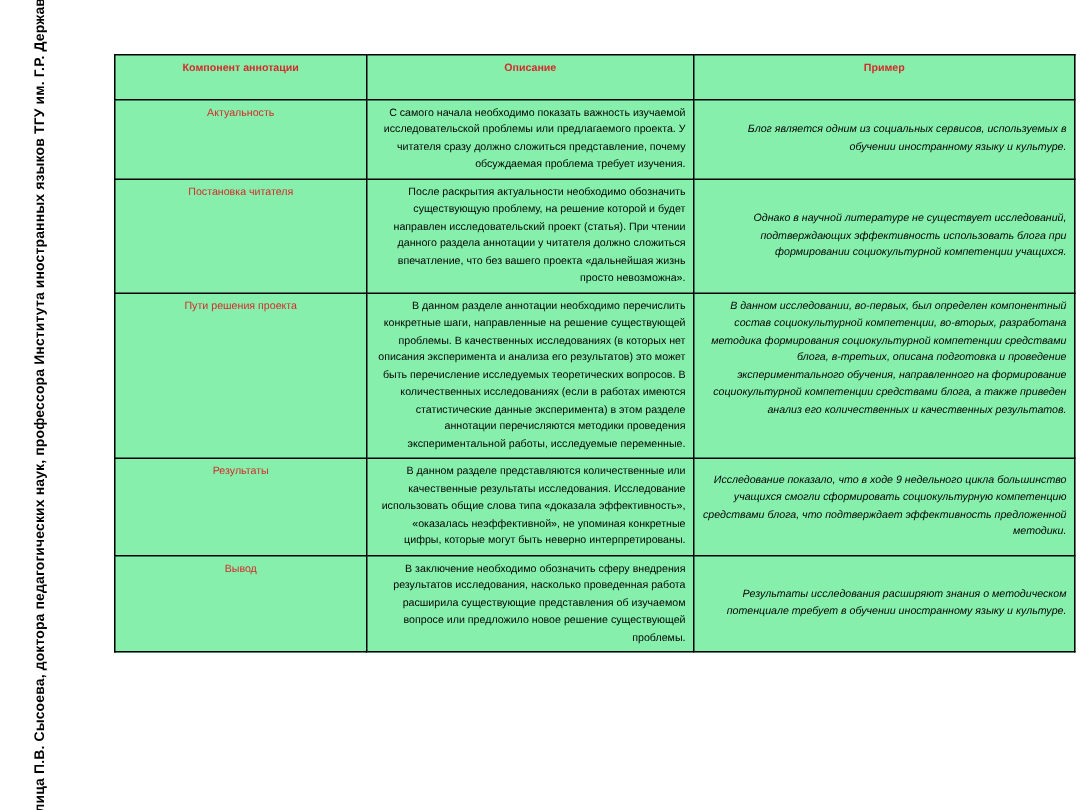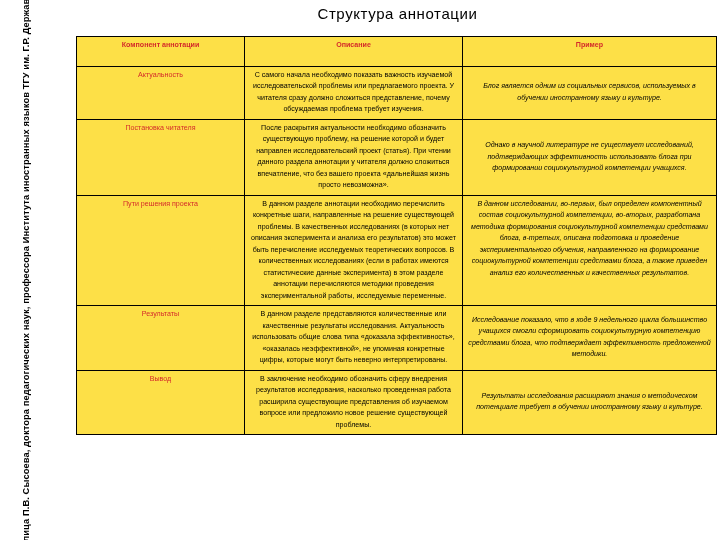--- a/index.html
+++ b/index.html
@@ -63,21 +63,21 @@
     position: absolute;
     left: 76px;
     top: 36px;
     width: 640px;
     height: 500px;
   }
   table.annot {
     border-collapse: collapse;
     width: 640px;
     table-layout: fixed;
-    background: #fde047;
+    background: #86efac;
   }
   table.annot td, table.annot th {
     border: 1px solid #000000;
     vertical-align: top;
     padding: 3px 5px 3px 5px;
     font-size: 7.1px;
     line-height: 1.62;
   }
   col.c1 { width: 168px; }
   col.c2 { width: 218px; }
@@ -93,40 +93,39 @@
     padding: 2px 4px;
   }
   td.comp {
     text-align: center;
     vertical-align: middle;
     color: #d42a2a;
     font-weight: normal;
     font-size: 7.4px;
   }
   td.desc {
-    text-align: center;
+    text-align: right;
     color: #000000;
   }
   td.ex {
-    text-align: center;
+    text-align: right;
     font-style: italic;
     color: #000000;
   }
   td.ex.mid { vertical-align: middle; }
 </style>
 </head>
 <body>
 
 <div id="slide">
 
   <div id="side-caption">
     <div class="vtext">Таблица П.В. Сысоева, доктора педагогических наук, профессора Института иностранных языков ТГУ им. Г.Р. Державина</div>
   </div>
 
-  <div id="title">Структура аннотации</div>
 
   <div id="table-wrap">
     <table class="annot">
       <colgroup>
         <col class="c1">
           <col class="c2">
           <col class="c3">
       </colgroup>
       <thead>
         <tr>
@@ -146,21 +145,21 @@
           <td class="desc">После раскрытия актуальности необходимо обозначить существующую проблему, на решение которой и будет направлен исследовательский проект (статья). При чтении данного раздела аннотации у читателя должно сложиться впечатление, что без вашего проекта «дальнейшая жизнь просто невозможна».</td>
           <td class="ex mid">Однако в научной литературе не существует исследований, подтверждающих эффективность использовать блога при формировании социокультурной компетенции учащихся.</td>
         </tr>
         <tr>
           <td class="comp">Пути решения проекта</td>
           <td class="desc">В данном разделе аннотации необходимо перечислить конкретные шаги, направленные на решение существующей проблемы. В качественных исследованиях (в которых нет описания эксперимента и анализа его результатов) это может быть перечисление исследуемых теоретических вопросов. В количественных исследованиях (если в работах имеются статистические данные эксперимента) в этом разделе аннотации перечисляются методики проведения экспериментальной работы, исследуемые переменные.</td>
           <td class="ex">В данном исследовании, во-первых, был определен компонентный состав социокультурной компетенции, во-вторых, разработана методика формирования социокультурной компетенции средствами блога, в-третьих, описана подготовка и проведение экспериментального обучения, направленного на формирование социокультурной компетенции средствами блога, а также приведен анализ его количественных и качественных результатов.</td>
         </tr>
         <tr>
           <td class="comp">Результаты</td>
-          <td class="desc">В данном разделе представляются количественные или качественные результаты исследования. Актуальность использовать общие слова типа «доказала эффективность», «оказалась неэффективной», не упоминая конкретные цифры, которые могут быть неверно интерпретированы.</td>
+          <td class="desc">В данном разделе представляются количественные или качественные результаты исследования. Исследование использовать общие слова типа «доказала эффективность», «оказалась неэффективной», не упоминая конкретные цифры, которые могут быть неверно интерпретированы.</td>
           <td class="ex mid">Исследование показало, что в ходе 9 недельного цикла большинство учащихся смогли сформировать социокультурную компетенцию средствами блога, что подтверждает эффективность предложенной методики.</td>
         </tr>
         <tr>
           <td class="comp">Вывод</td>
           <td class="desc">В заключение необходимо обозначить сферу внедрения результатов исследования, насколько проведенная работа расширила существующие представления об изучаемом вопросе или предложило новое решение существующей проблемы.</td>
           <td class="ex mid">Результаты исследования расширяют знания о методическом потенциале требует в обучении иностранному языку и культуре.</td>
         </tr>
       </tbody>
     </table>
   </div>

